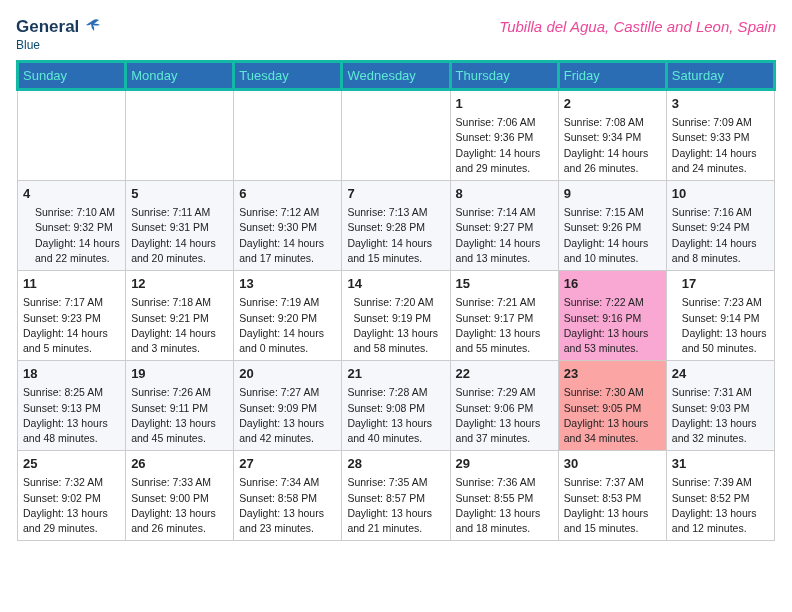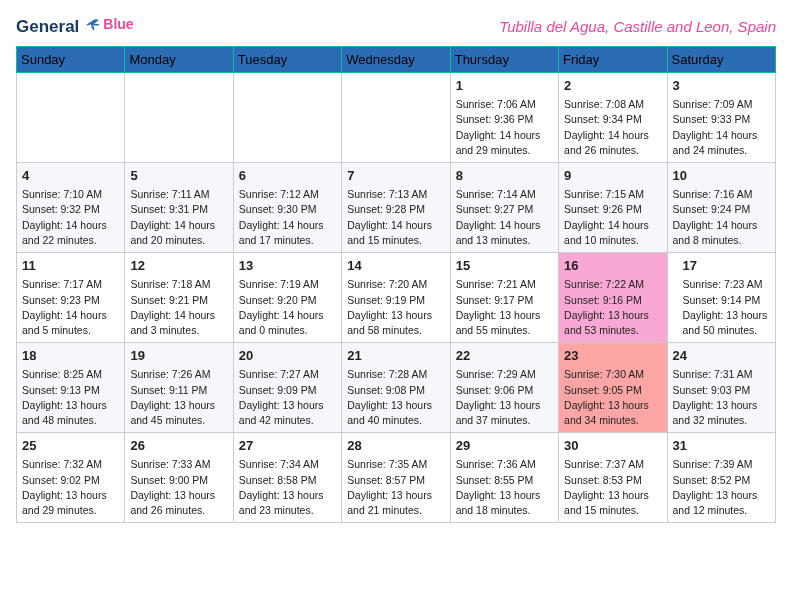--- a/index.html
+++ b/index.html
@@ -29,26 +29,26 @@
       margin-top: 2px;
       font-style: italic;
     }
     .calendar {
       width: 100%;
       border-collapse: collapse;
       font-size: 11px;
     }
     .calendar th {
       background: #2a6db5;
-      color: #000000;
+      color: #5eead4;
       padding: 5px 4px;
       text-align: left;
       font-size: 13px;
       font-weight: normal;
-      border: 1px solid #14b8a6;
+      border: 3px solid #14b8a6;
     }
     .calendar td {
       vertical-align: top;
       padding: 4px 5px;
       border: 1px solid #ccc;
       width: calc(100% / 7);
       min-height: 80px;
       background: #fff;
       color: #222;
       line-height: 1.4;
@@ -64,26 +64,26 @@
       display: block;
       margin-bottom: 2px;
     }
     .cell-content {
       font-size: 10.5px;
       color: #222;
       line-height: 1.45;
     }
     .logo-wrapper {
       display: flex;
-      flex-direction: row;
+      flex-direction: column;
       align-items: flex-start;
     }
     .logo-line1 { display: flex; align-items: center; }
     .logo-general { font-size: 17px; font-weight: bold; color: #1a3a5c; }
-    .logo-blue { font-size: 14px; font-weight: bold; color: #ec4899; }
+    .logo-blue { font-size: 12px; font-weight: normal; color: #0c4a6e; }
     .logo-bird {
       display: inline-block;
       margin-left: 2px;
     }
   </style>
 </head>
 <body>
 
 <div class="header-section">
   <div class="logo-wrapper">
@@ -136,21 +136,21 @@
           <span class="day-num">3</span>
           <div class="cell-content" style="white-space: pre-line;">Sunrise: 7:09 AM
 Sunset: 9:33 PM
 Daylight: 14 hours
 and 24 minutes.</div>
         </td>
       </tr>
       <tr>
         <td style="background: rgb(245, 247, 250);">
           <span class="day-num">4</span>
-          <div class="cell-content" style="white-space: pre-line;">Sunrise: 7:10 AM
+          <div class="cell-content" style="white-space: pre-line; margin-left: 12px;">Sunrise: 7:10 AM
 Sunset: 9:32 PM
 Daylight: 14 hours
 and 22 minutes.</div>
         </td>
         <td style="background: rgb(245, 247, 250);">
           <span class="day-num">5</span>
           <div class="cell-content" style="white-space: pre-line;">Sunrise: 7:11 AM
 Sunset: 9:31 PM
 Daylight: 14 hours
 and 20 minutes.</div>
@@ -208,21 +208,21 @@
         </td>
         <td style="background: rgb(255, 255, 255);">
           <span class="day-num">13</span>
           <div class="cell-content" style="white-space: pre-line;">Sunrise: 7:19 AM
 Sunset: 9:20 PM
 Daylight: 14 hours
 and 0 minutes.</div>
         </td>
         <td style="background: rgb(255, 255, 255);">
           <span class="day-num">14</span>
-          <div class="cell-content" style="white-space: pre-line;">Sunrise: 7:20 AM
+          <div class="cell-content" style="white-space: pre-line; margin-left: 6px;">Sunrise: 7:20 AM
 Sunset: 9:19 PM
 Daylight: 13 hours
 and 58 minutes.</div>
         </td>
         <td style="background: rgb(255, 255, 255);">
           <span class="day-num">15</span>
           <div class="cell-content" style="white-space: pre-line;">Sunrise: 7:21 AM
 Sunset: 9:17 PM
 Daylight: 13 hours
 and 55 minutes.</div>

